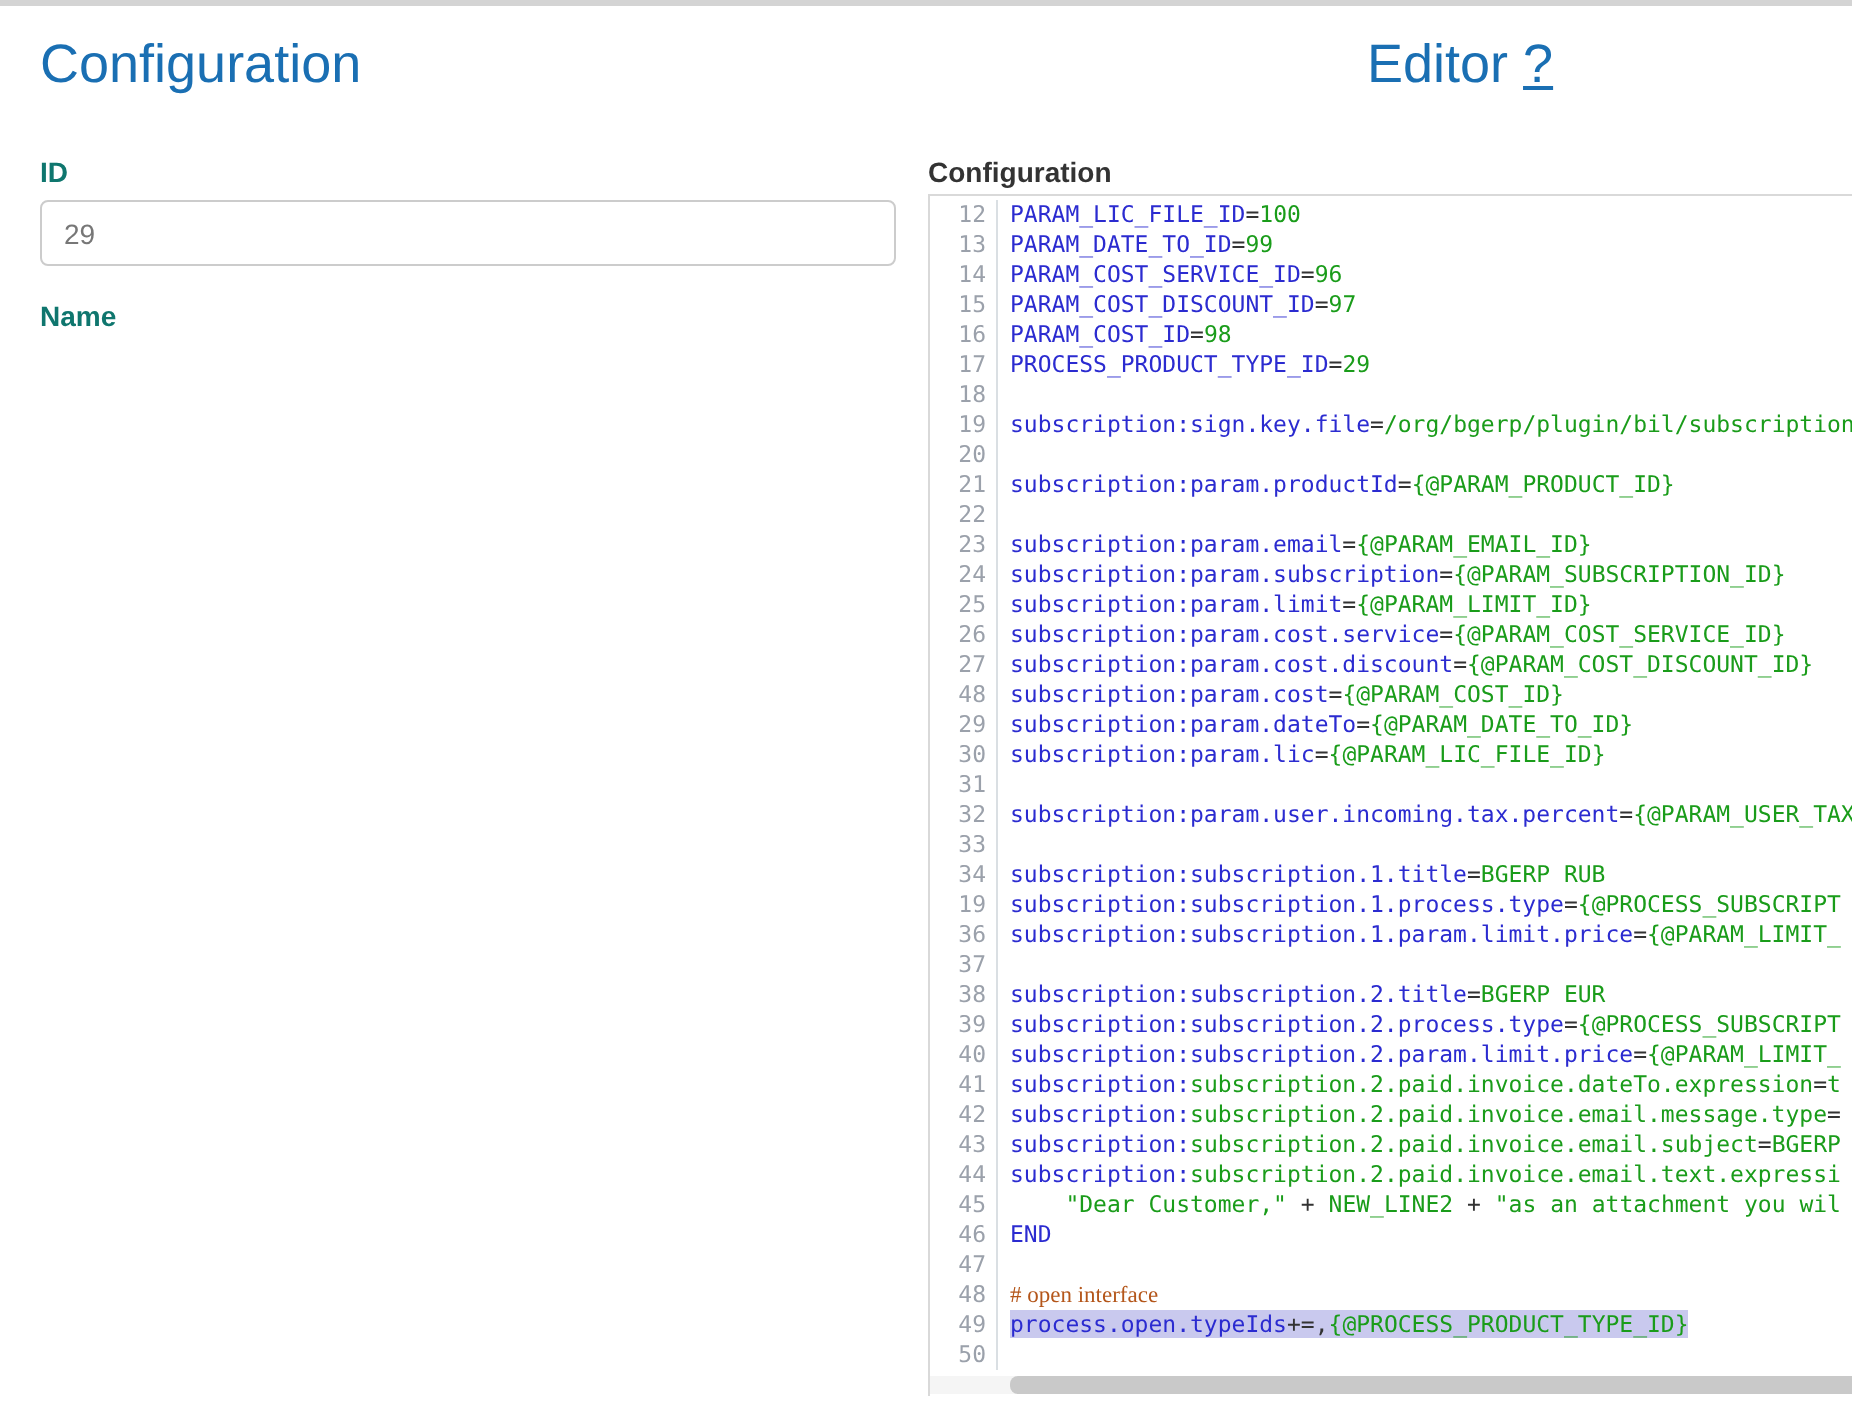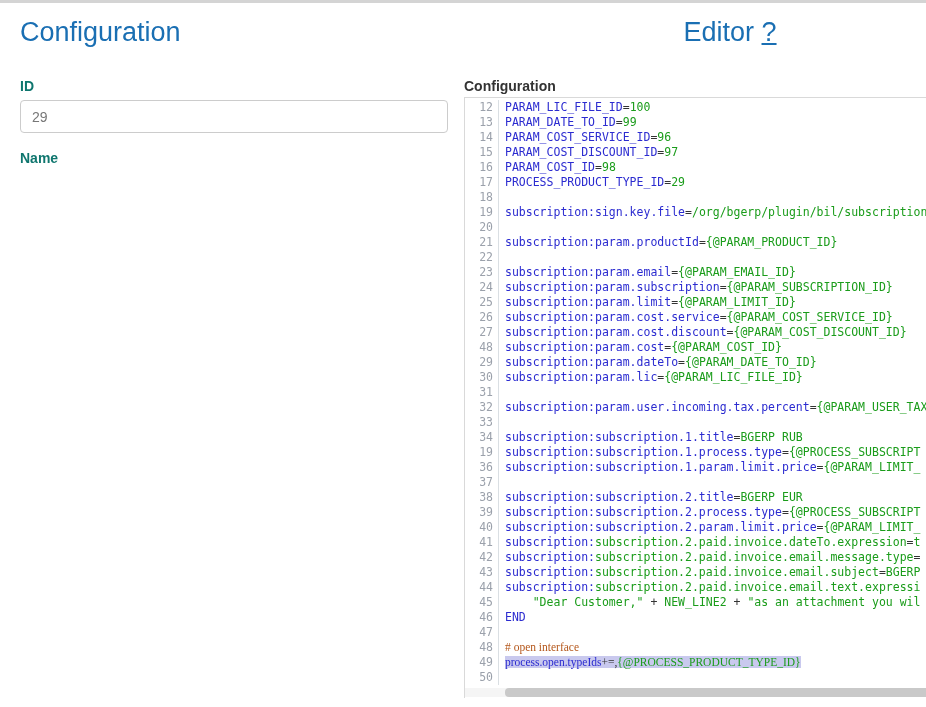--- a/index.html
+++ b/index.html
@@ -46,21 +46,21 @@
     width:34px;flex:0 0 34px;text-align:right;padding-right:5px;
     color:var(--c-lineno);border-right:1px solid #dadfe3;background:#ffffff;
   }
   .gutter .ln{height:15px;}
   .code{flex:1 1 auto;padding-left:6px;overflow:hidden;}
   .code-line{height:15px;white-space:pre;}
   .c-k{color:var(--c-key);}
   .c-v{color:var(--c-val);}
   .c-p{color:var(--c-punct);}
   .c-c{color:var(--c-comment);font-family:Liberation Serif, serif;}
-  .sel{background:var(--c-sel);font-family:Liberation Serif, serif;}
+  .sel{background:var(--c-sel);}
 
   .hscroll{
     position:absolute;left:465px;top:688px;width:531px;height:9px;background:#f5f5f5;
   }
   .hscroll-thumb{
     position:absolute;left:40px;top:0;right:0;height:9px;background:#c9c9c9;border-radius:4px;
   }
 </style>
 </head>
 <body>

